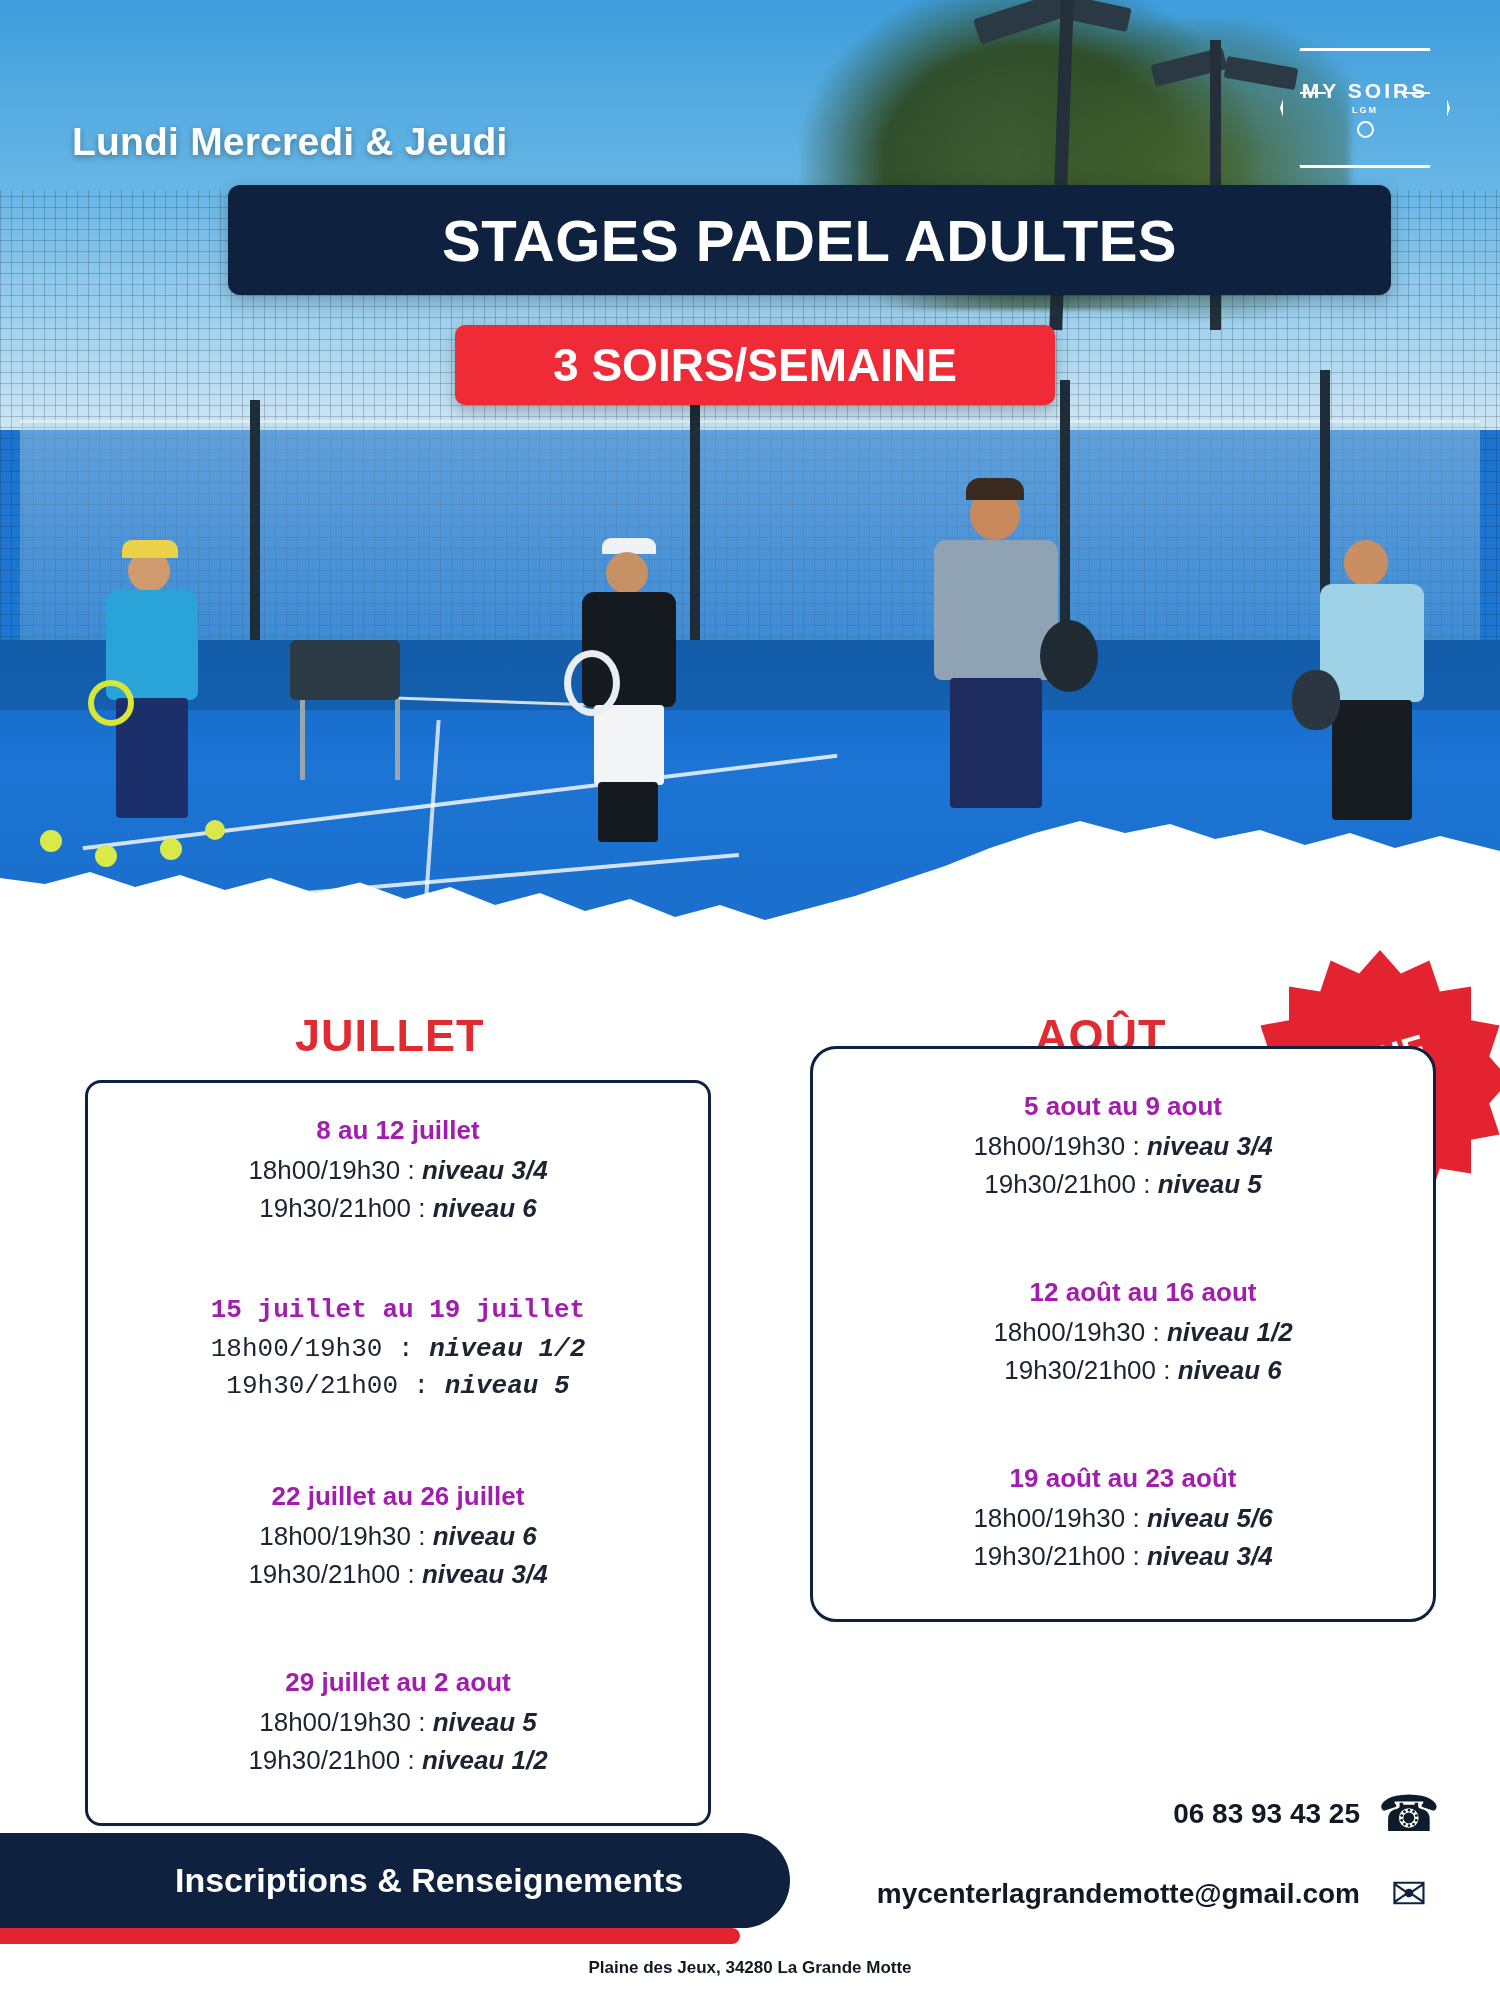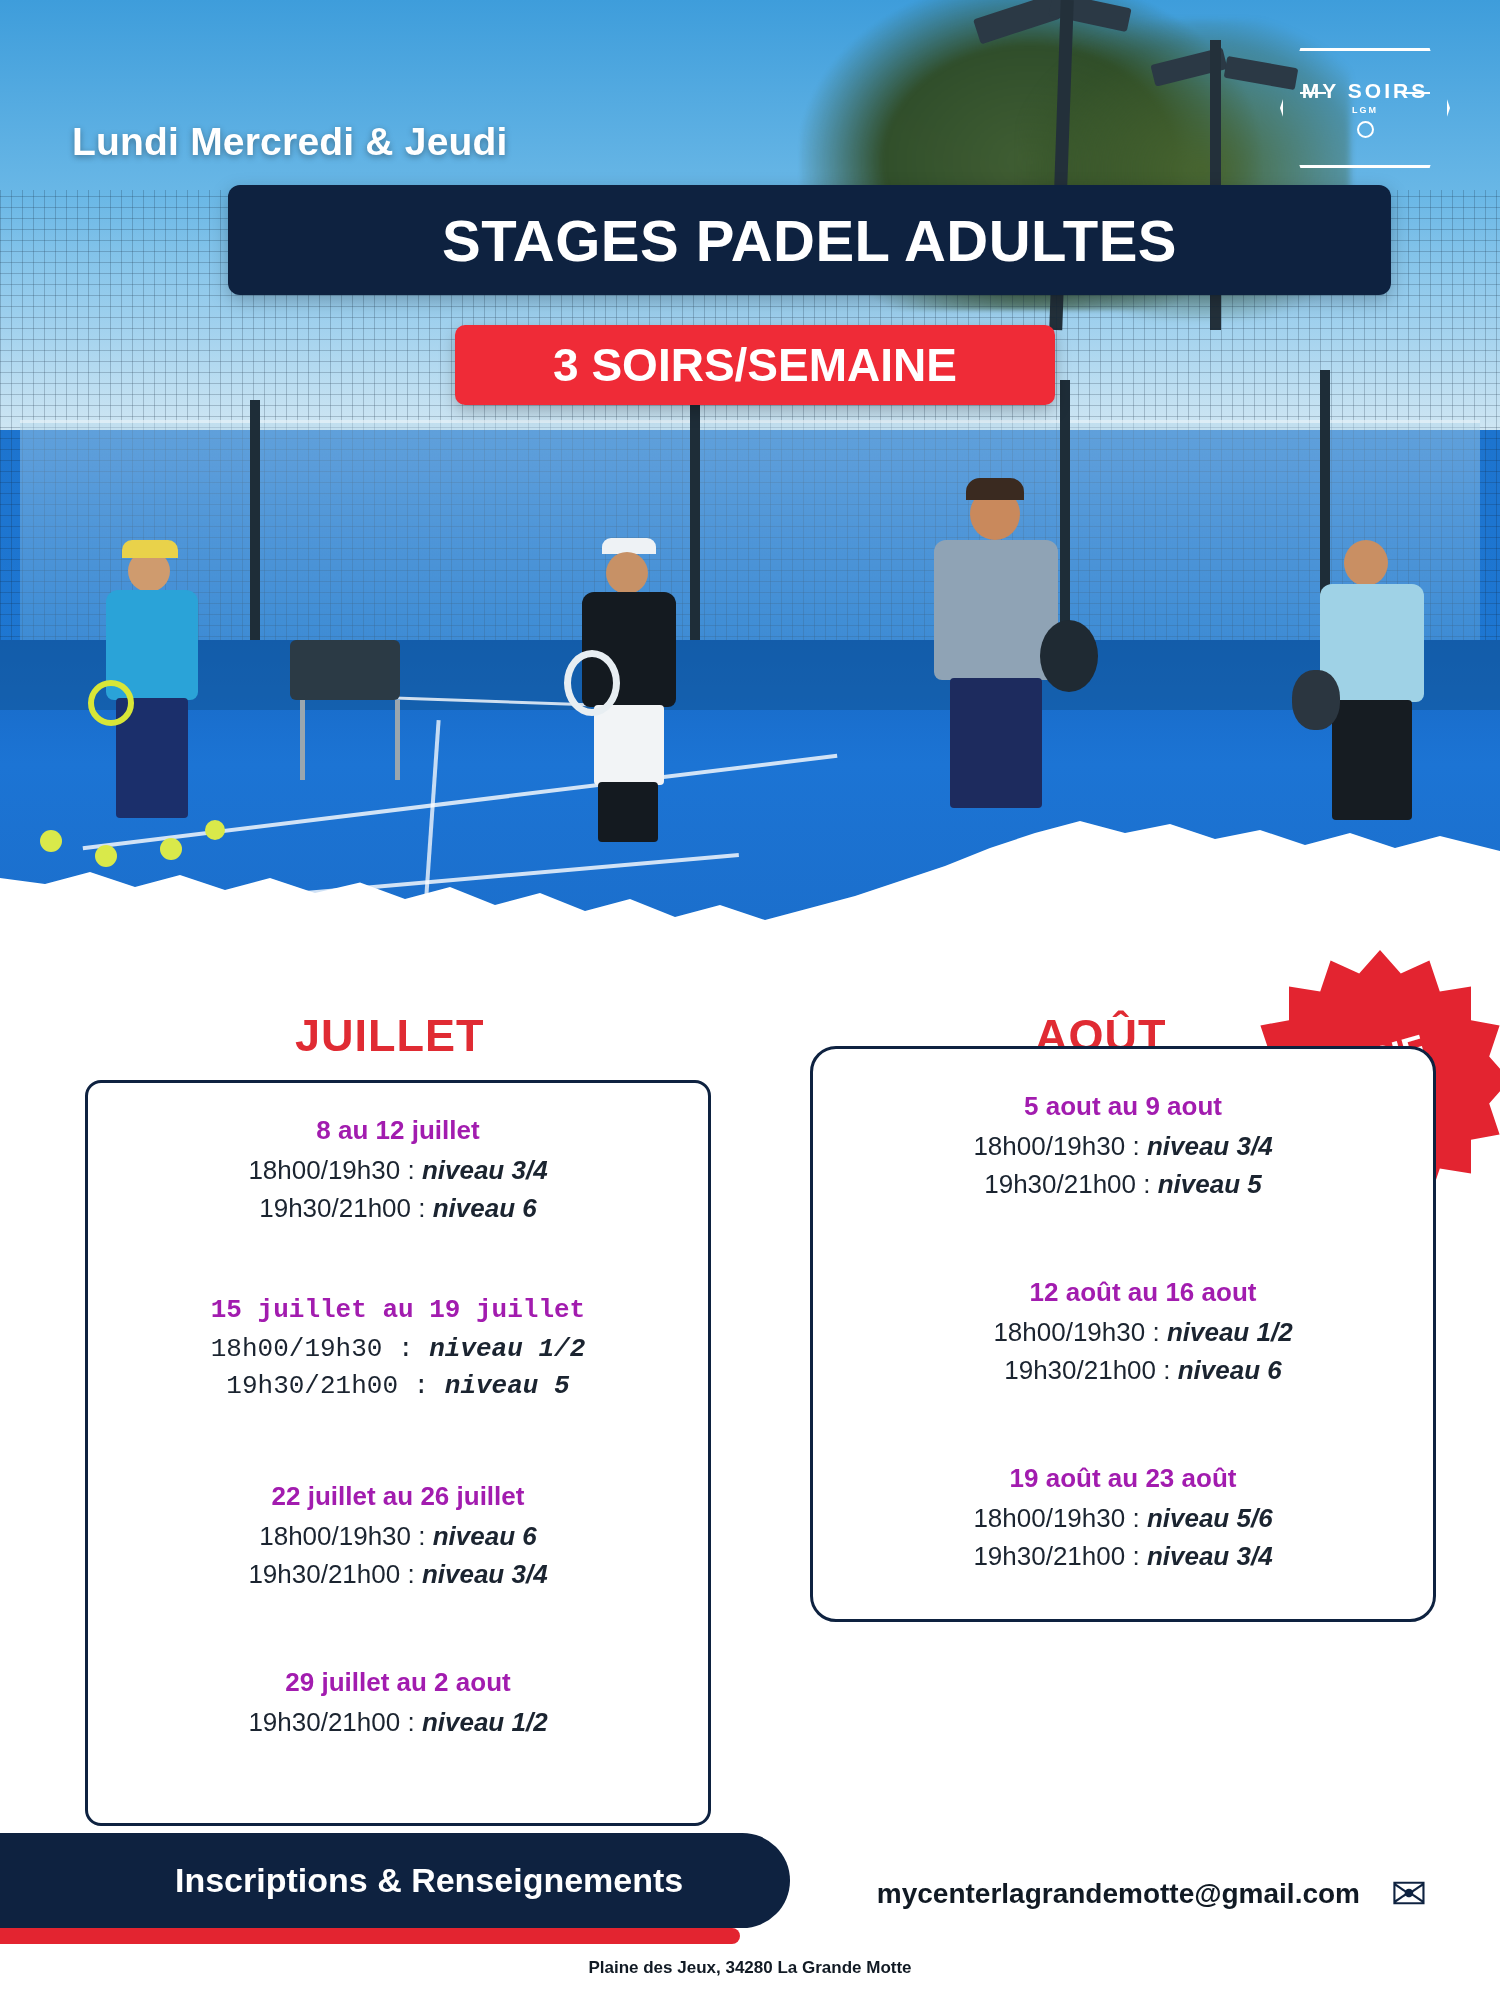--- a/index.html
+++ b/index.html
@@ -269,20 +269,21 @@
       <div class="s-line"><span>18h00/19h30 : </span><b>niveau 1/2</b></div>
       <div class="s-line"><span>19h30/21h00 : </span><b>niveau 5</b></div>
     </div>
     <div class="session" style="top:398px;">
       <div class="s-date">22 juillet au 26 juillet</div>
       <div class="s-line"><span>18h00/19h30 : </span><b>niveau 6</b></div>
       <div class="s-line"><span>19h30/21h00 : </span><b>niveau 3/4</b></div>
     </div>
     <div class="session" style="top:584px;">
       <div class="s-date">29 juillet au 2 aout</div>
+      <div class="s-line"><span>18h00/19h30 : </span><b>niveau 5</b></div>
       <div class="s-line"><span>19h30/21h00 : </span><b>niveau 1/2</b></div>
     </div>
   </div>
 
   <div class="month-title mt-right">AOÛT</div>
   <div class="card card-right">
     <div class="session" style="top:42px;">
       <div class="s-date">5 aout au 9 aout</div>
       <div class="s-line"><span>18h00/19h30 : </span><b>niveau 3/4</b></div>
       <div class="s-line"><span>19h30/21h00 : </span><b>niveau 5</b></div>
@@ -297,20 +298,26 @@
       <div class="s-line"><span>18h00/19h30 : </span><b>niveau 5/6</b></div>
       <div class="s-line"><span>19h30/21h00 : </span><b>niveau 3/4</b></div>
     </div>
   </div>
 
   <div class="red-strip"></div>
   <div class="footer-band">
     <span>Inscriptions &amp; Renseignements</span>
   </div>
 
+  <div class="contact">
+    <div class="val">06 83 93 43 25</div>
+    <div class="icon-box">
+        <span class="phone-ico">☎</span>
+      </div>
+  </div>
 
   <div class="contact2">
     <div class="val">mycenterlagrandemotte@gmail.com</div>
     <div class="icon-box">
         <span class="mail-ico">✉</span>
       </div>
   </div>
 
   <div class="address">Plaine des Jeux, 34280 La Grande Motte</div>
 </div>

